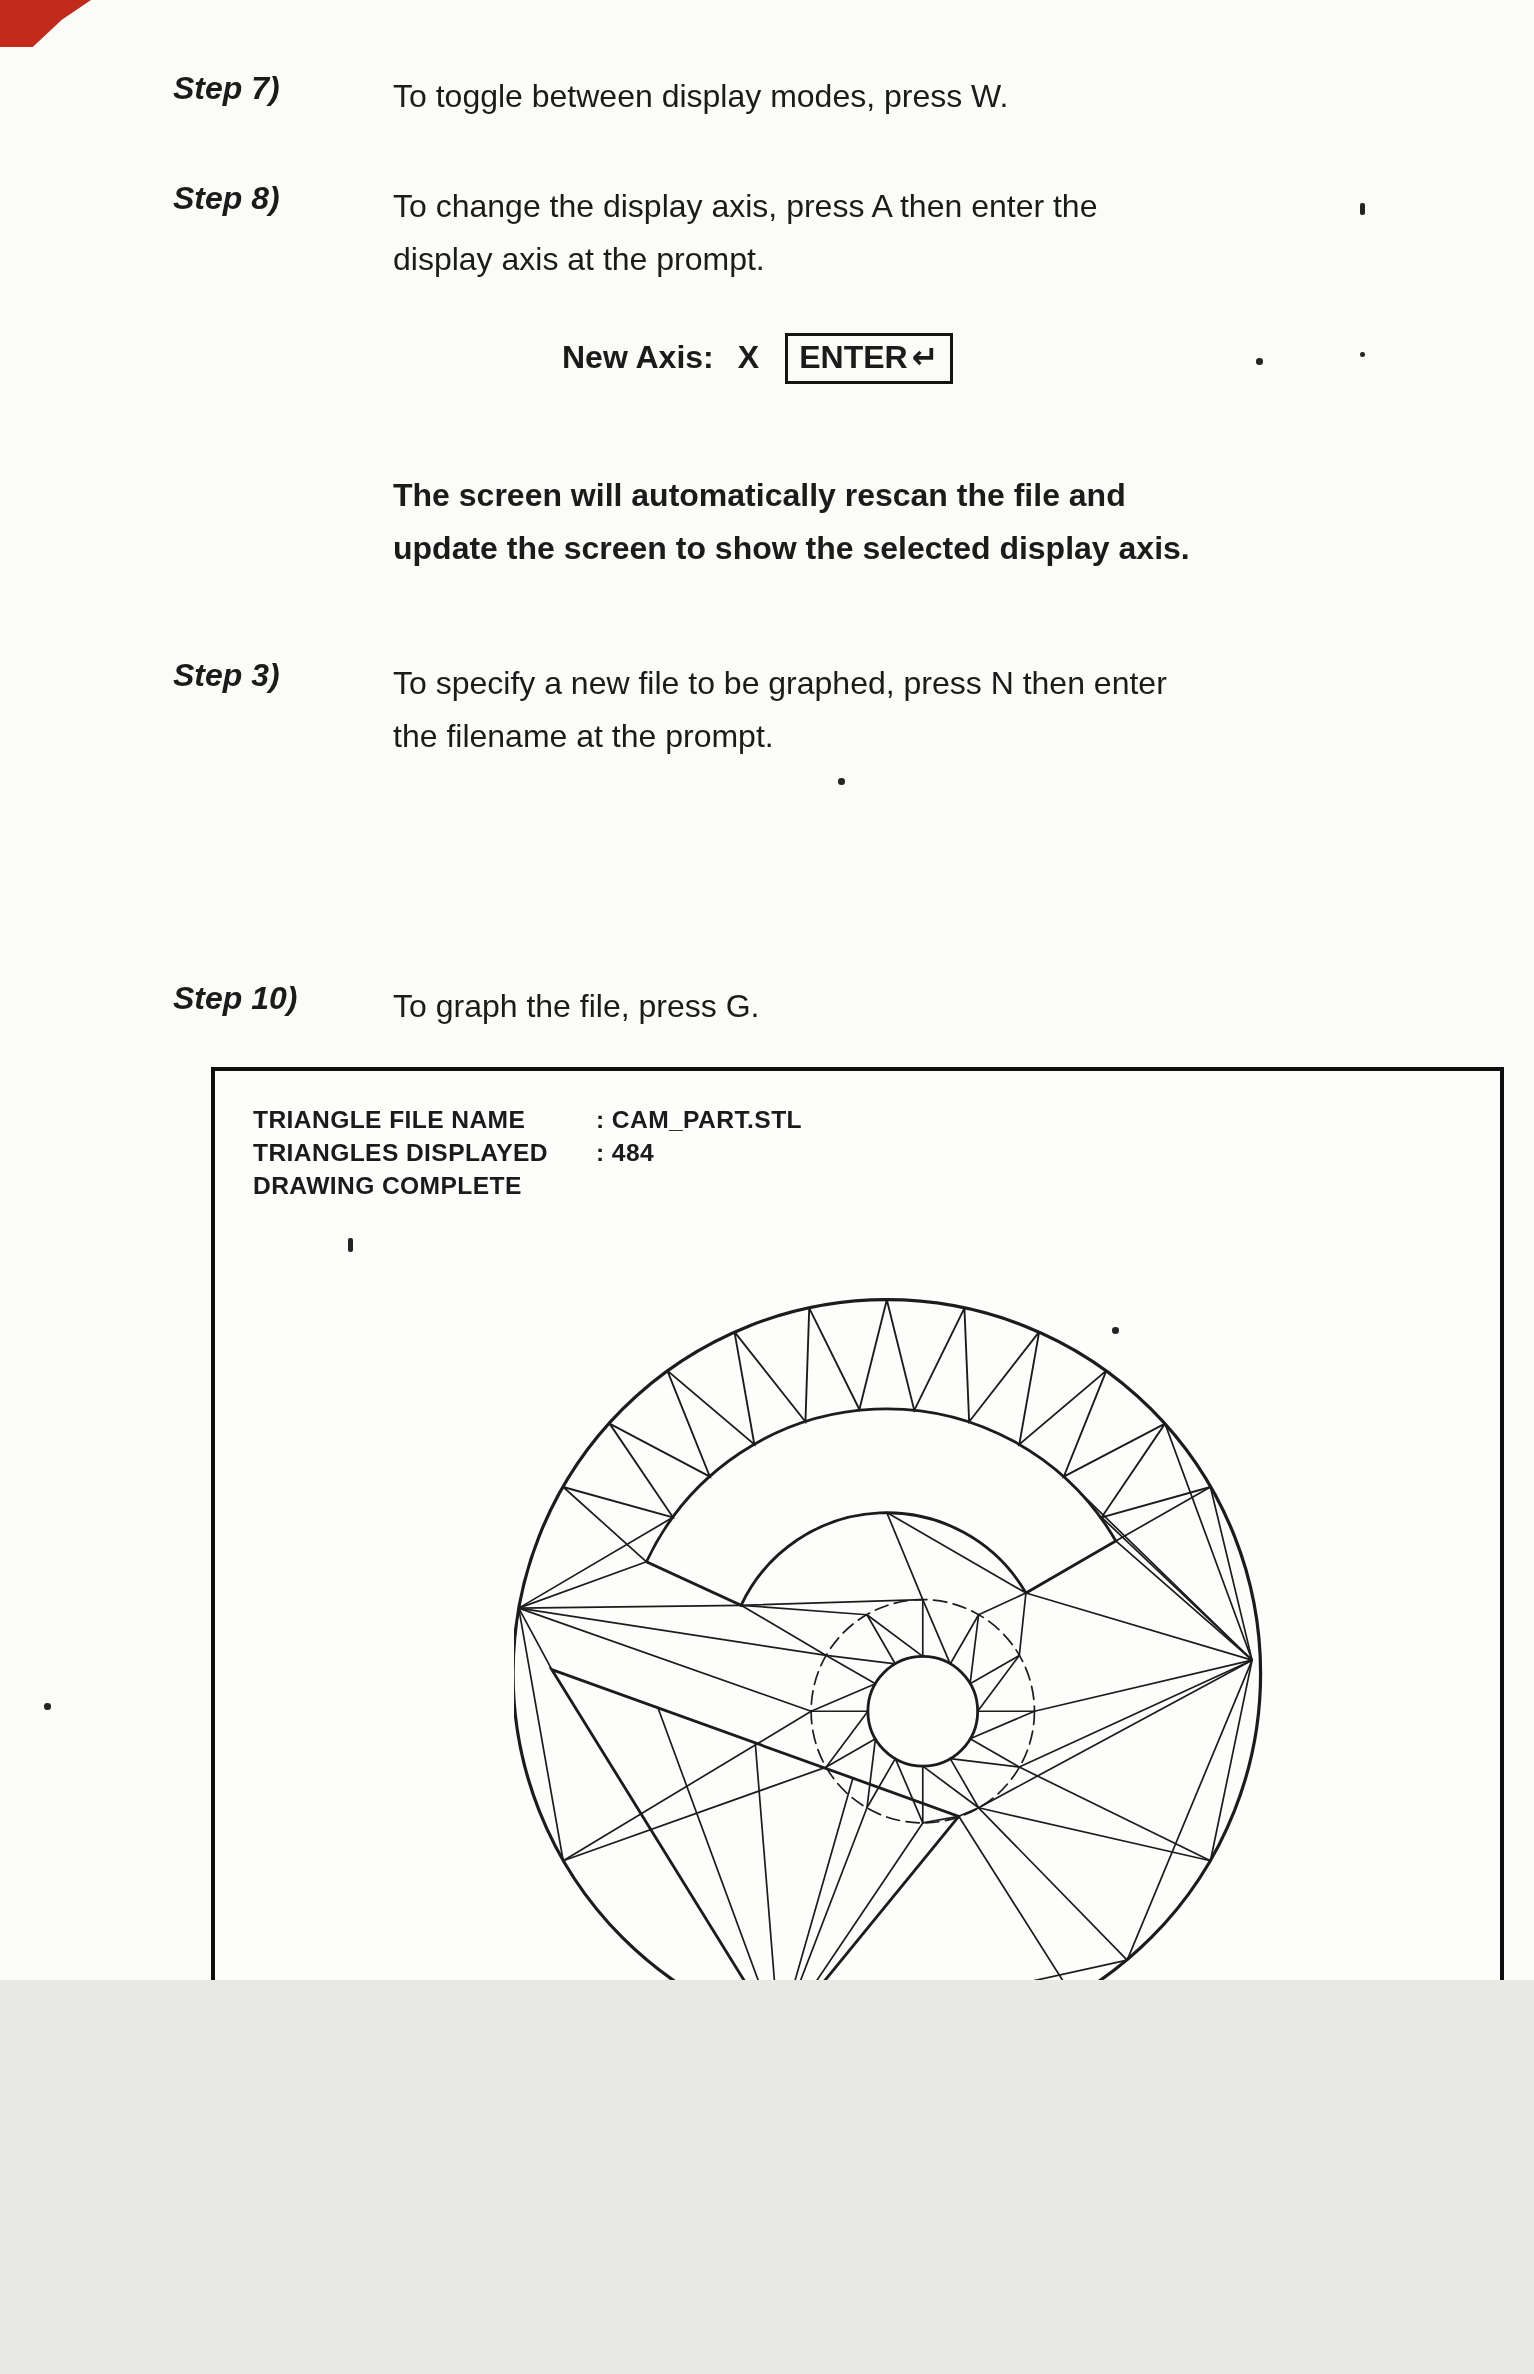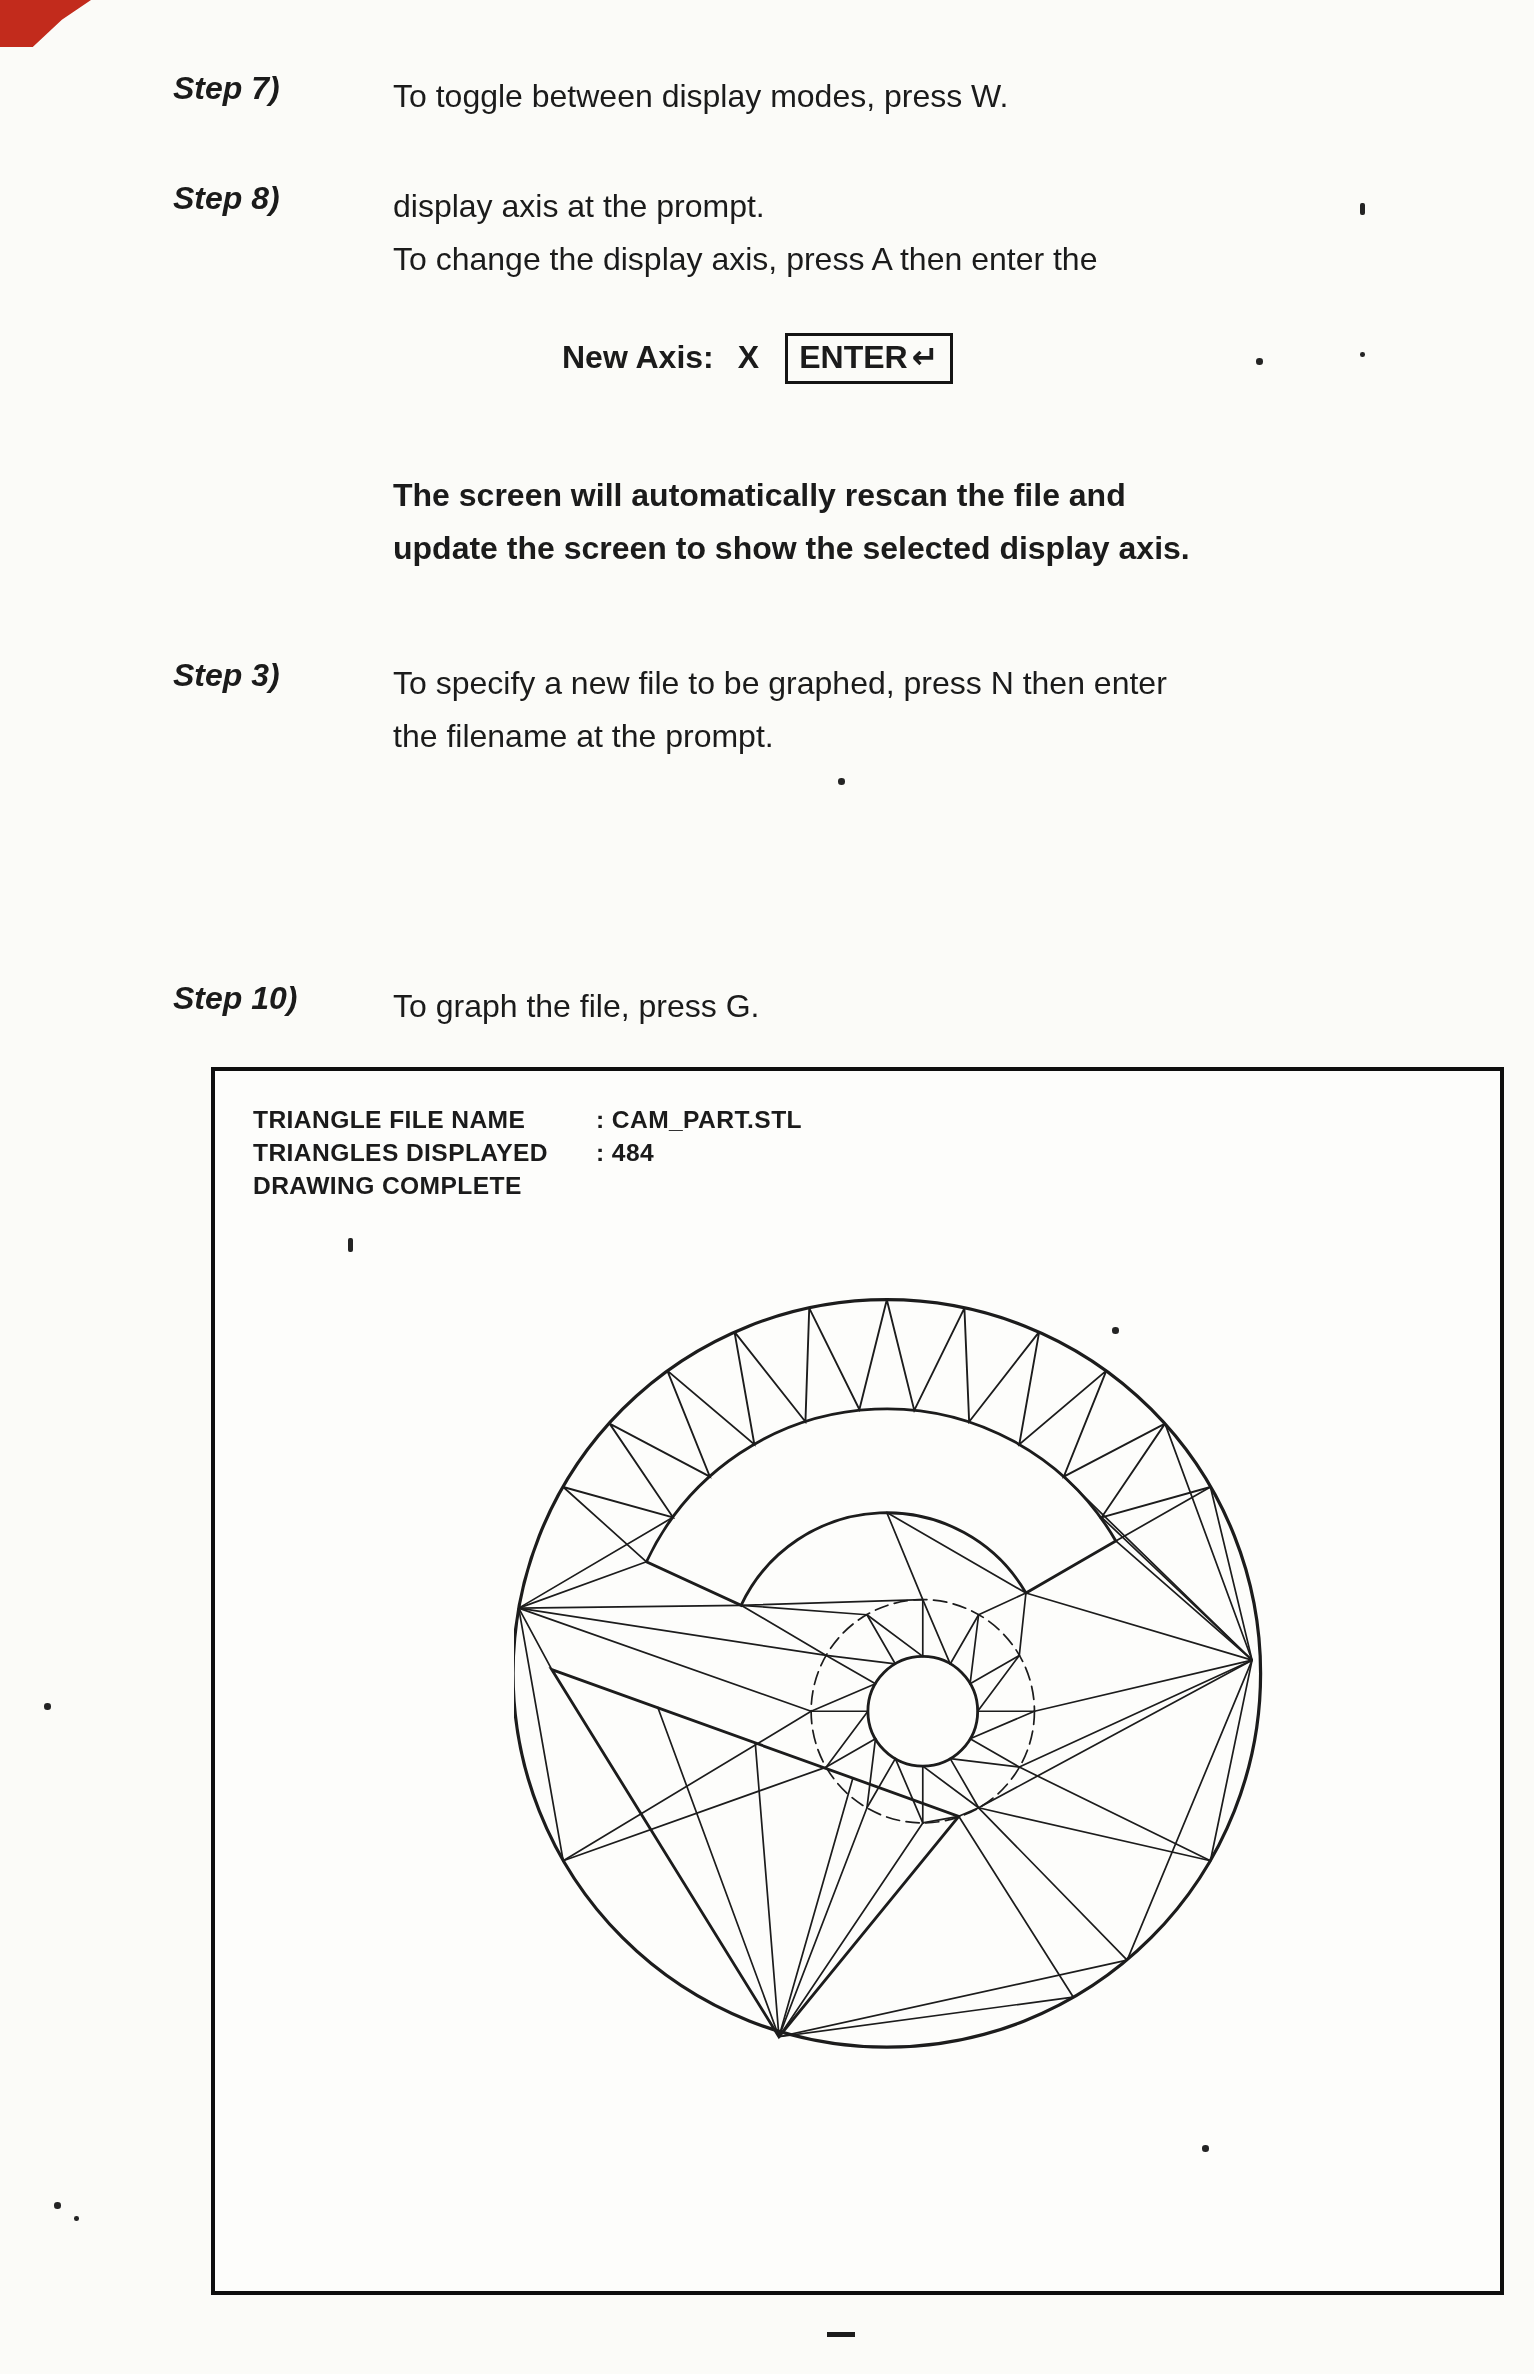--- a/index.html
+++ b/index.html
@@ -1,17 +1,17 @@
 <!DOCTYPE html>
 <html style="font-size:15px"><head>
 <meta charset="utf-8">
 <style>
   html,body{margin:0;padding:0;background:#e8e8e4;}
   .page{
-    position:relative;width:1534px;height:2374px;margin:0 auto;
+    position:relative;width:1534px;height:1980px;margin:0 auto;
     background:#fbfbf8;color:#1b1b1b;
     font-family:"Liberation Sans","DejaVu Sans",sans-serif;
     overflow:hidden;
   }
   .corner-mark{
     position:absolute;left:0;top:0;width:91px;height:47px;background:#c22b1c;
     clip-path:polygon(0 0,100% 0,68% 42%,36% 100%,0 100%);
   }
   .step-label{
     position:absolute;left:173px;font-style:italic;font-weight:700;font-size:32px;
@@ -54,22 +54,22 @@
 
 <div class="page">
 
   <div class="corner-mark"></div>
 
   <div class="step-label" style="top:70px">Step 7)</div>
   <div class="step-text" style="top:70px">To toggle between display modes, press W.</div>
 
   <div class="step-label" style="top:180px">Step 8)</div>
   <div class="step-text" style="top:180px">
+    <div>To change the display axis, press A then enter the</div>
     <div>display axis at the prompt.</div>
-    <div>To change the display axis, press A then enter the</div>
   </div>
 
   <div class="prompt" style="left:528px;top:333px">
     <span>New Axis:</span>
     <span class="val">X</span>
     <span class="enter-box"><span>ENTER</span><span class="arrow">↵</span></span>
   </div>
 
   <div class="para" style="top:469px">
     <div>The screen will automatically rescan the file and</div>

